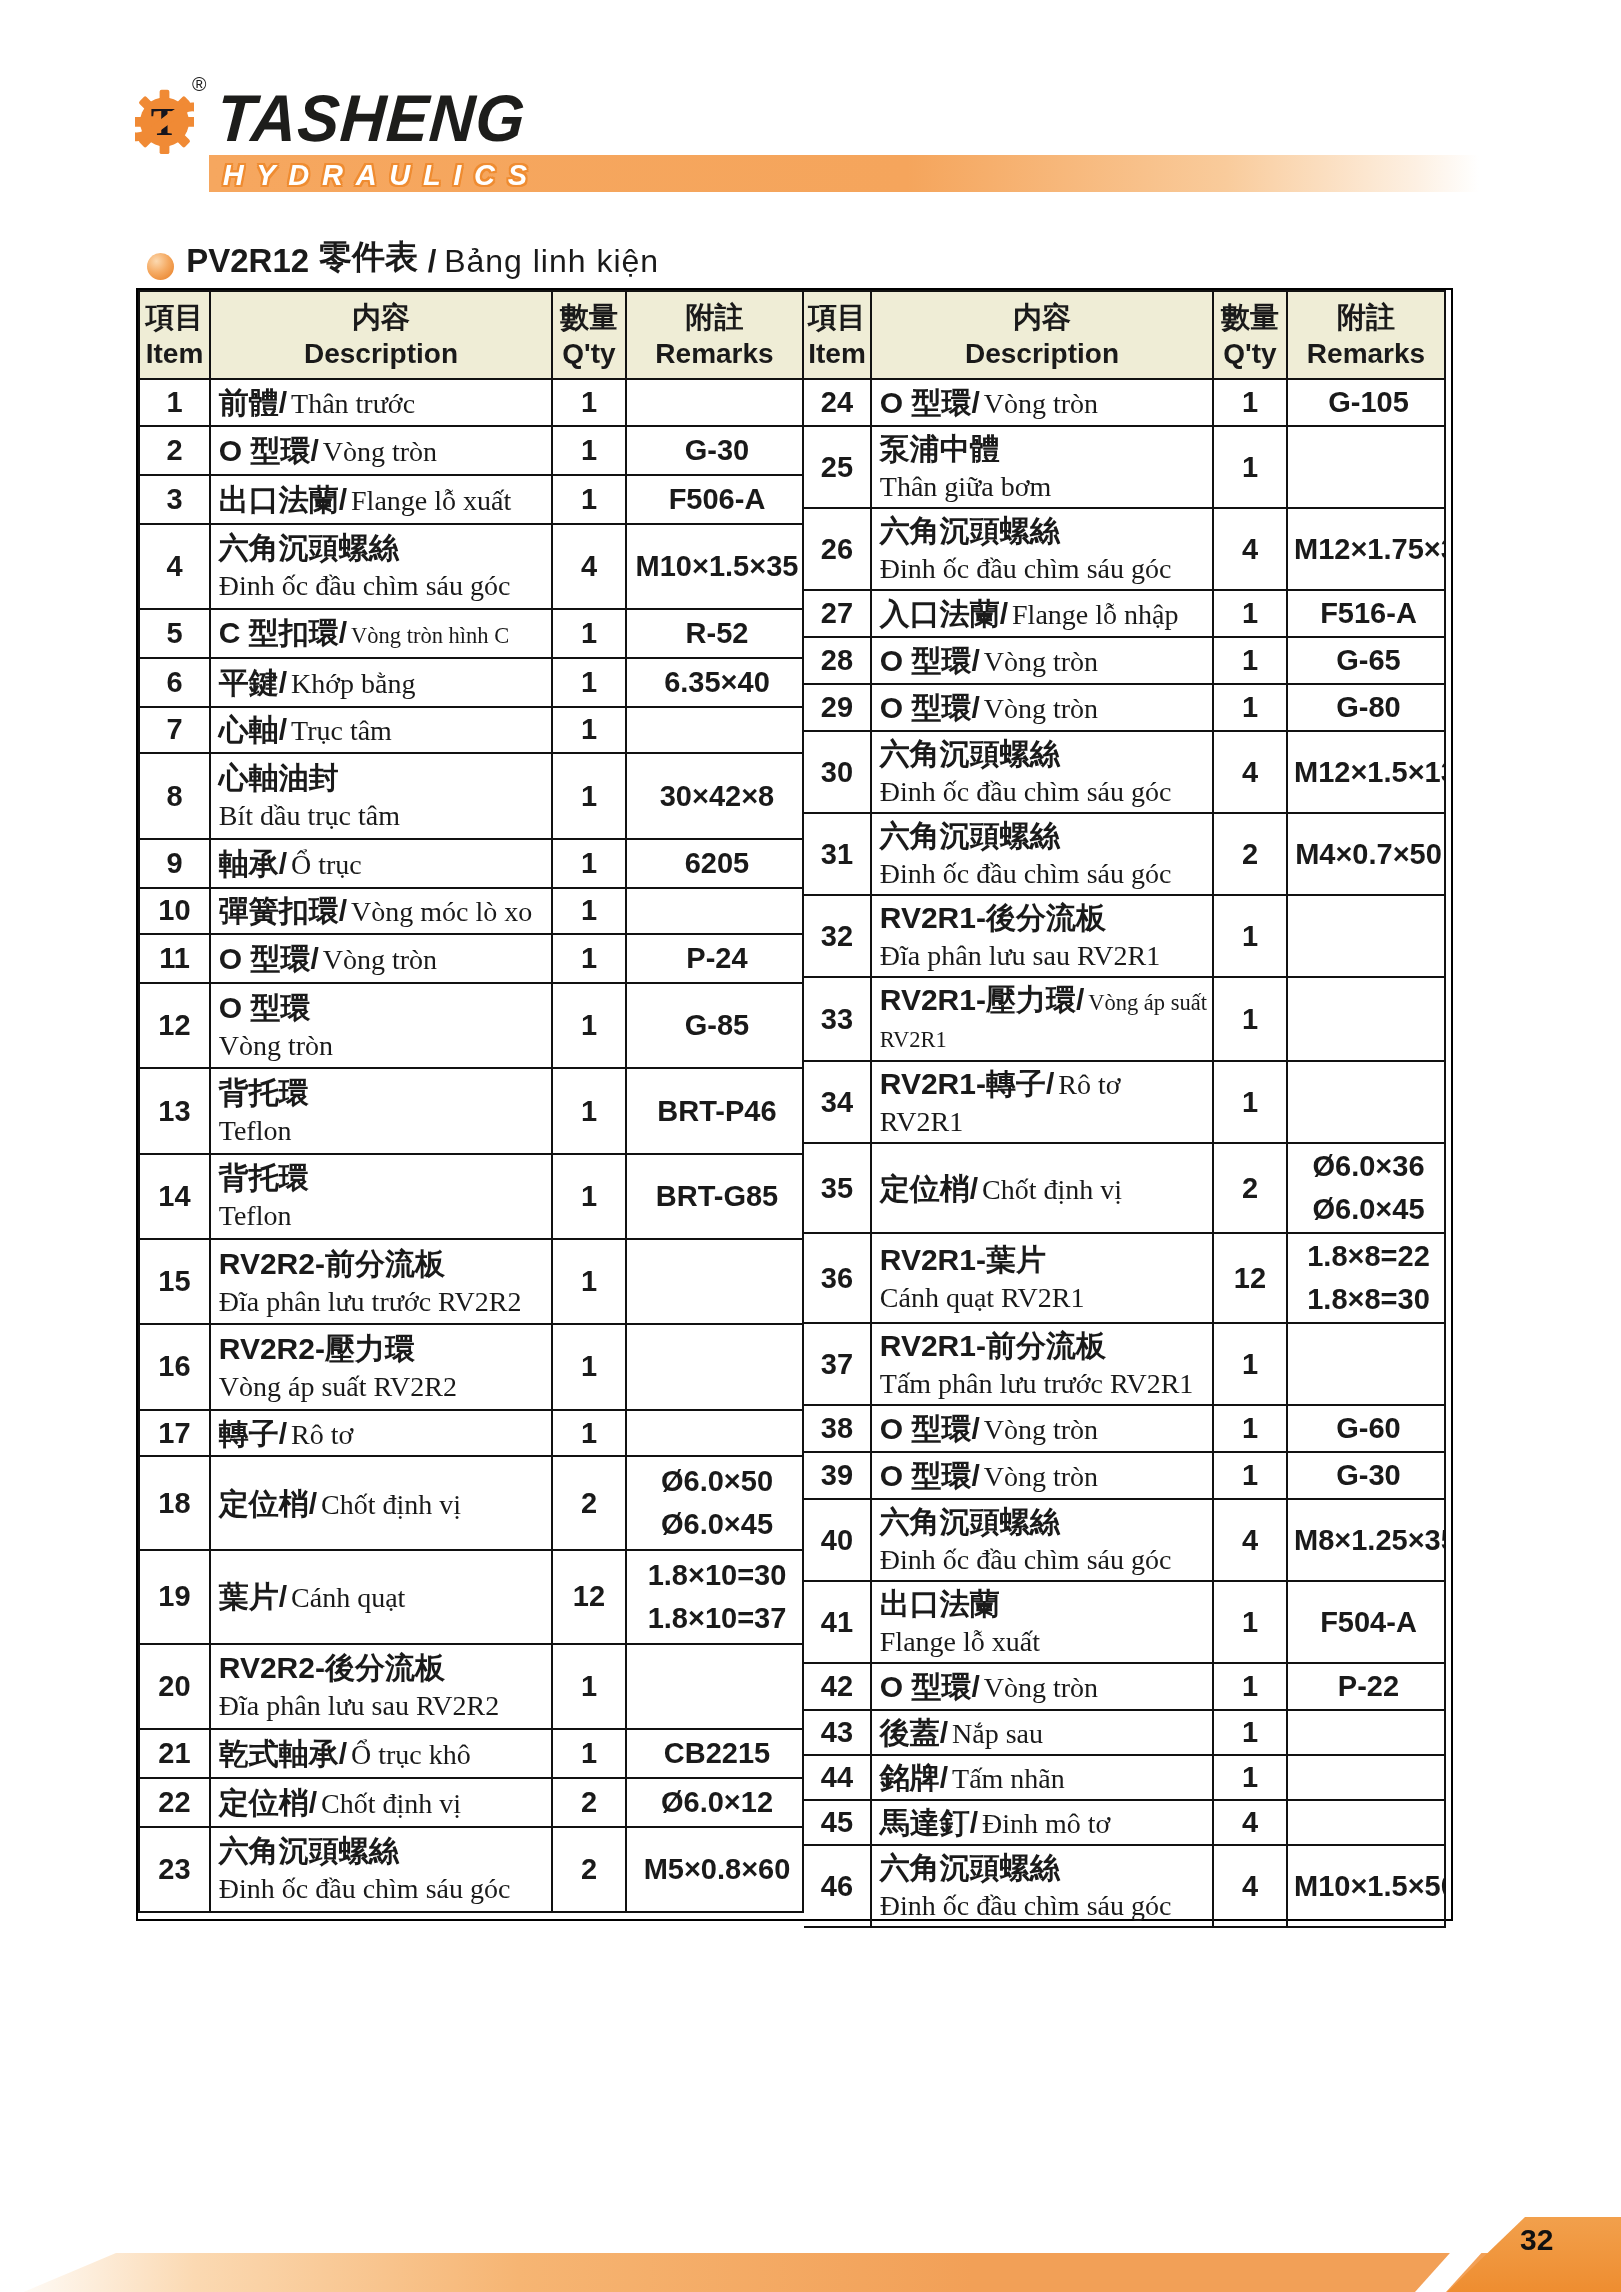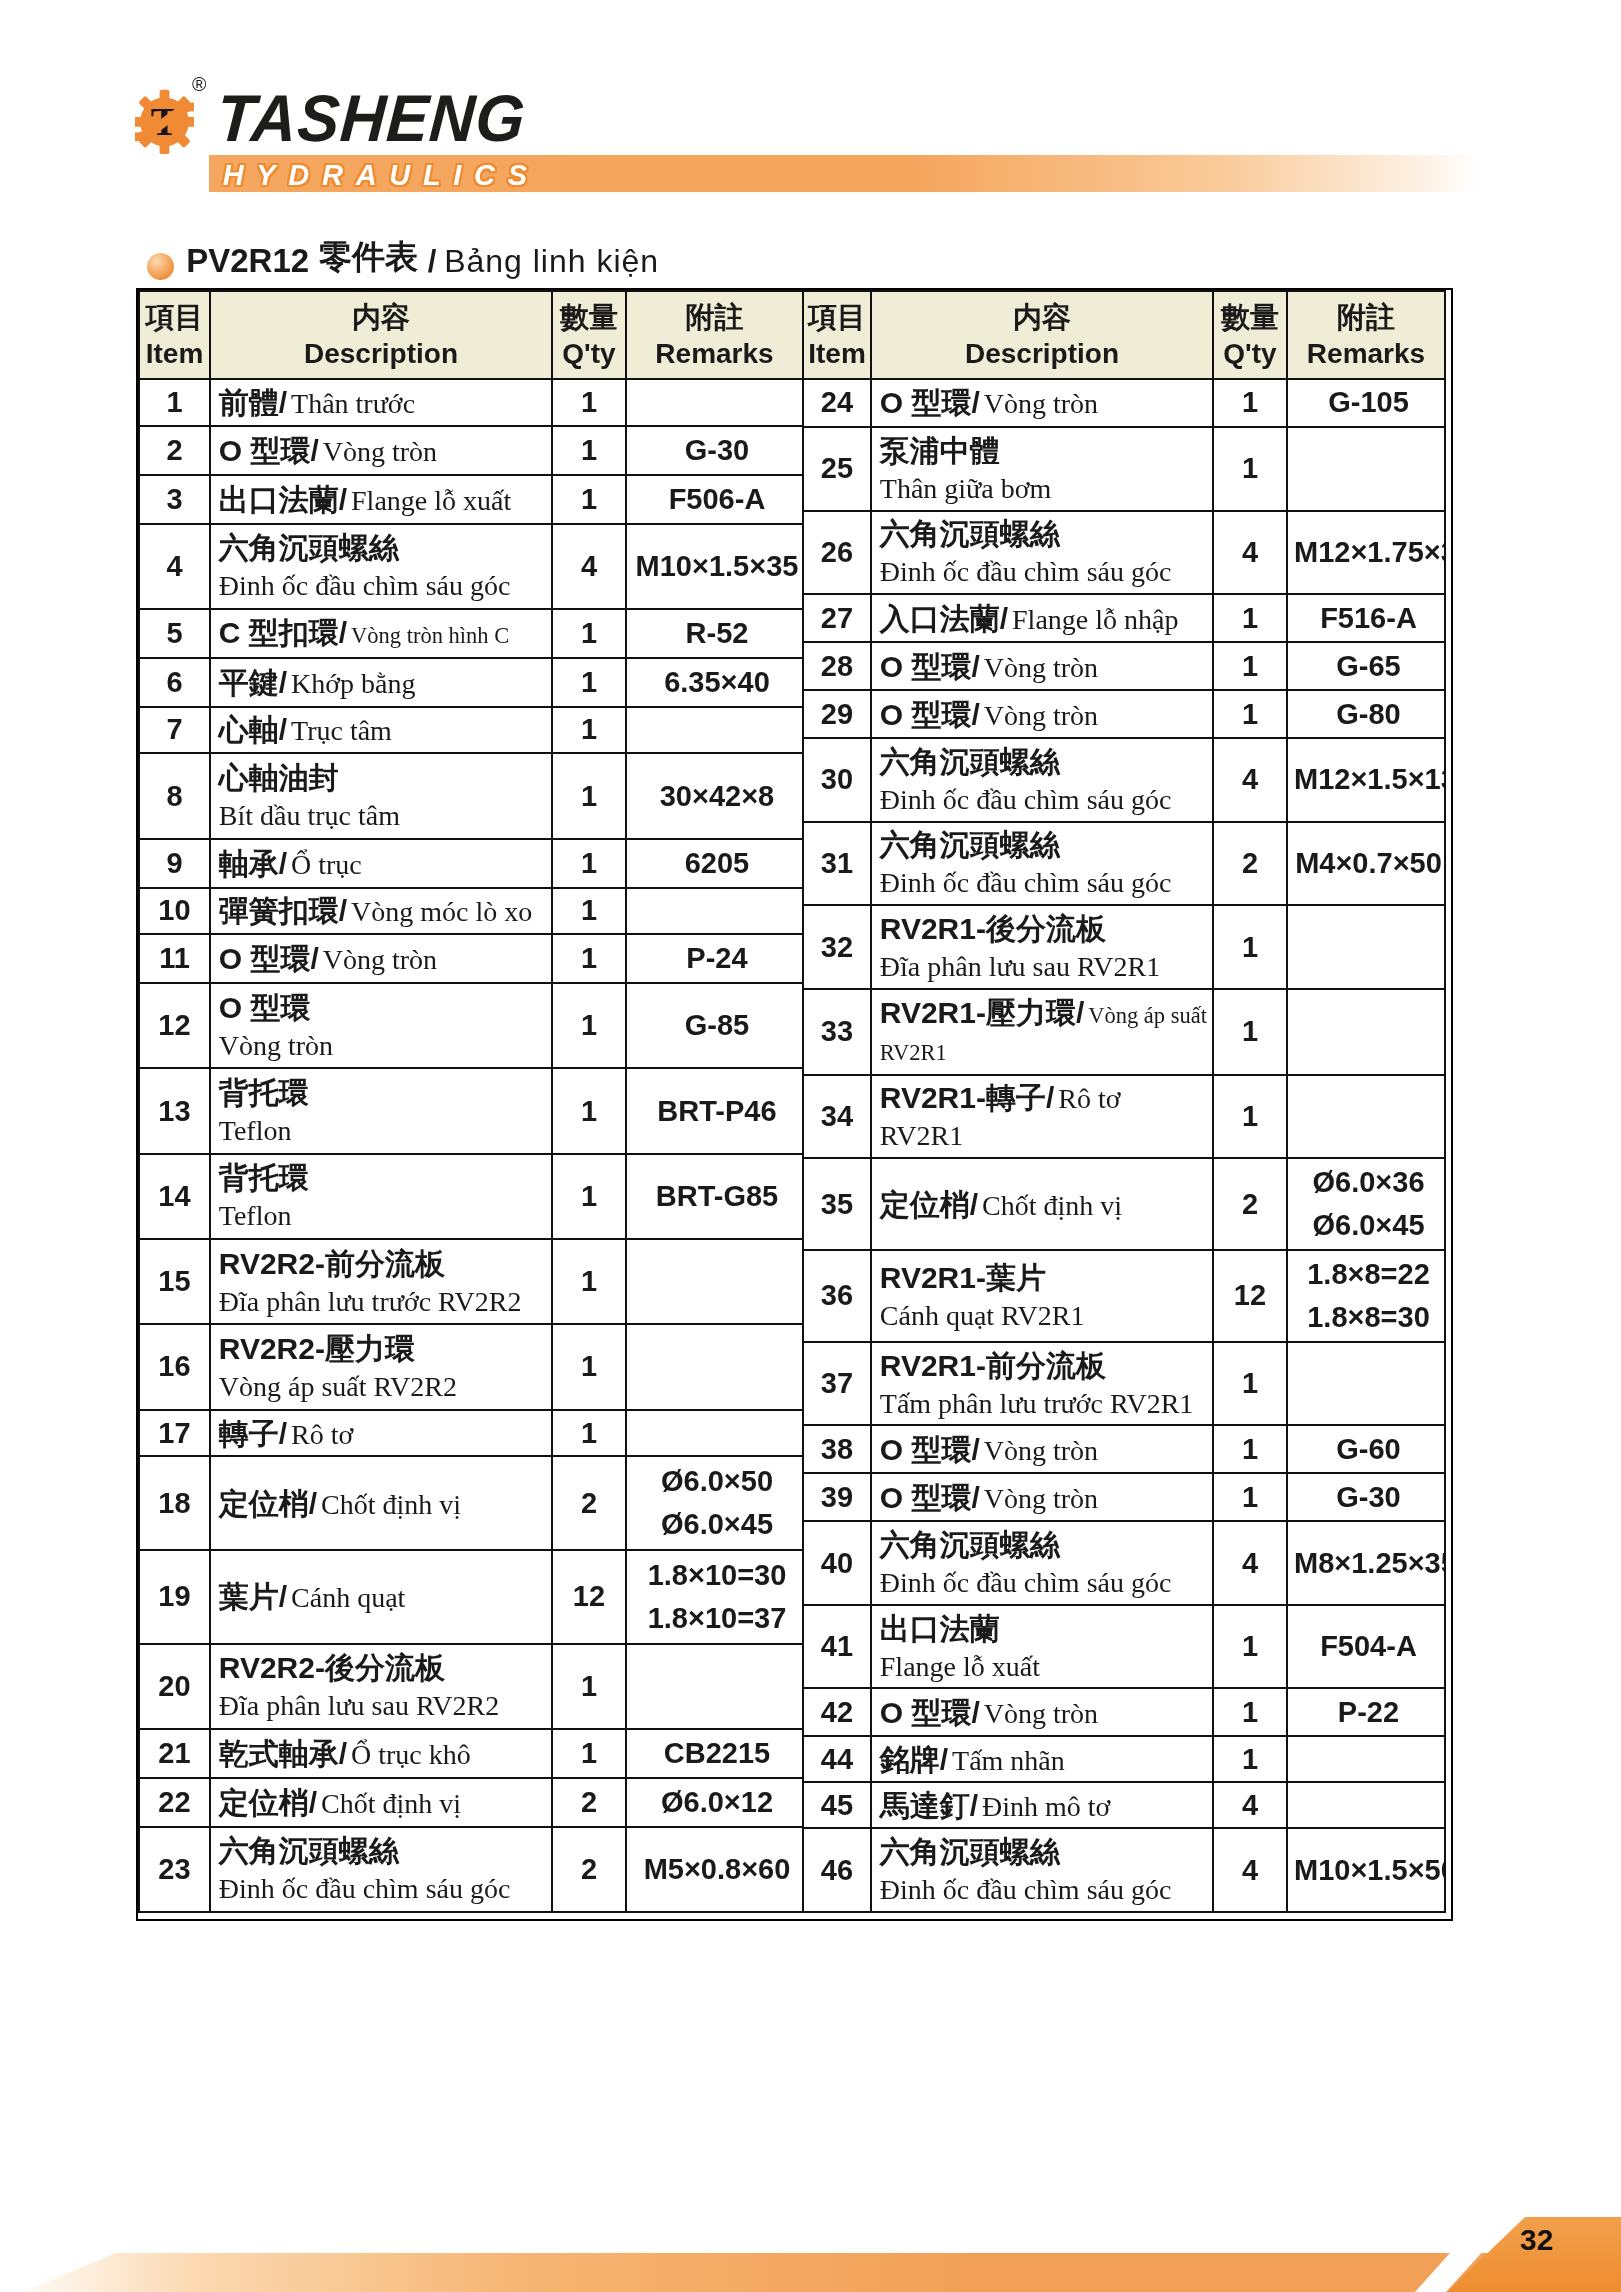--- a/index.html
+++ b/index.html
@@ -532,20 +532,26 @@
   </tr>
           <tr>
     <td class="c-item">42</td>
     <td class="c-desc inline"><span class="zh">O 型環</span><span class="slash">/</span><span class="vi">Vòng tròn</span></td>
     <td class="c-qty">1</td>
     <td class="c-remarks">
               <div>P-22</div>
             </td>
   </tr>
           <tr>
+    <td class="c-item">43</td>
+    <td class="c-desc inline"><span class="zh">後蓋</span><span class="slash">/</span><span class="vi">Nắp sau</span></td>
+    <td class="c-qty">1</td>
+    <td class="c-remarks"></td>
+  </tr>
+          <tr>
     <td class="c-item">44</td>
     <td class="c-desc inline"><span class="zh">銘牌</span><span class="slash">/</span><span class="vi">Tấm nhãn</span></td>
     <td class="c-qty">1</td>
     <td class="c-remarks"></td>
   </tr>
           <tr>
     <td class="c-item">45</td>
     <td class="c-desc inline"><span class="zh">馬達釘</span><span class="slash">/</span><span class="vi">Đinh mô tơ</span></td>
     <td class="c-qty">4</td>
     <td class="c-remarks"></td>

